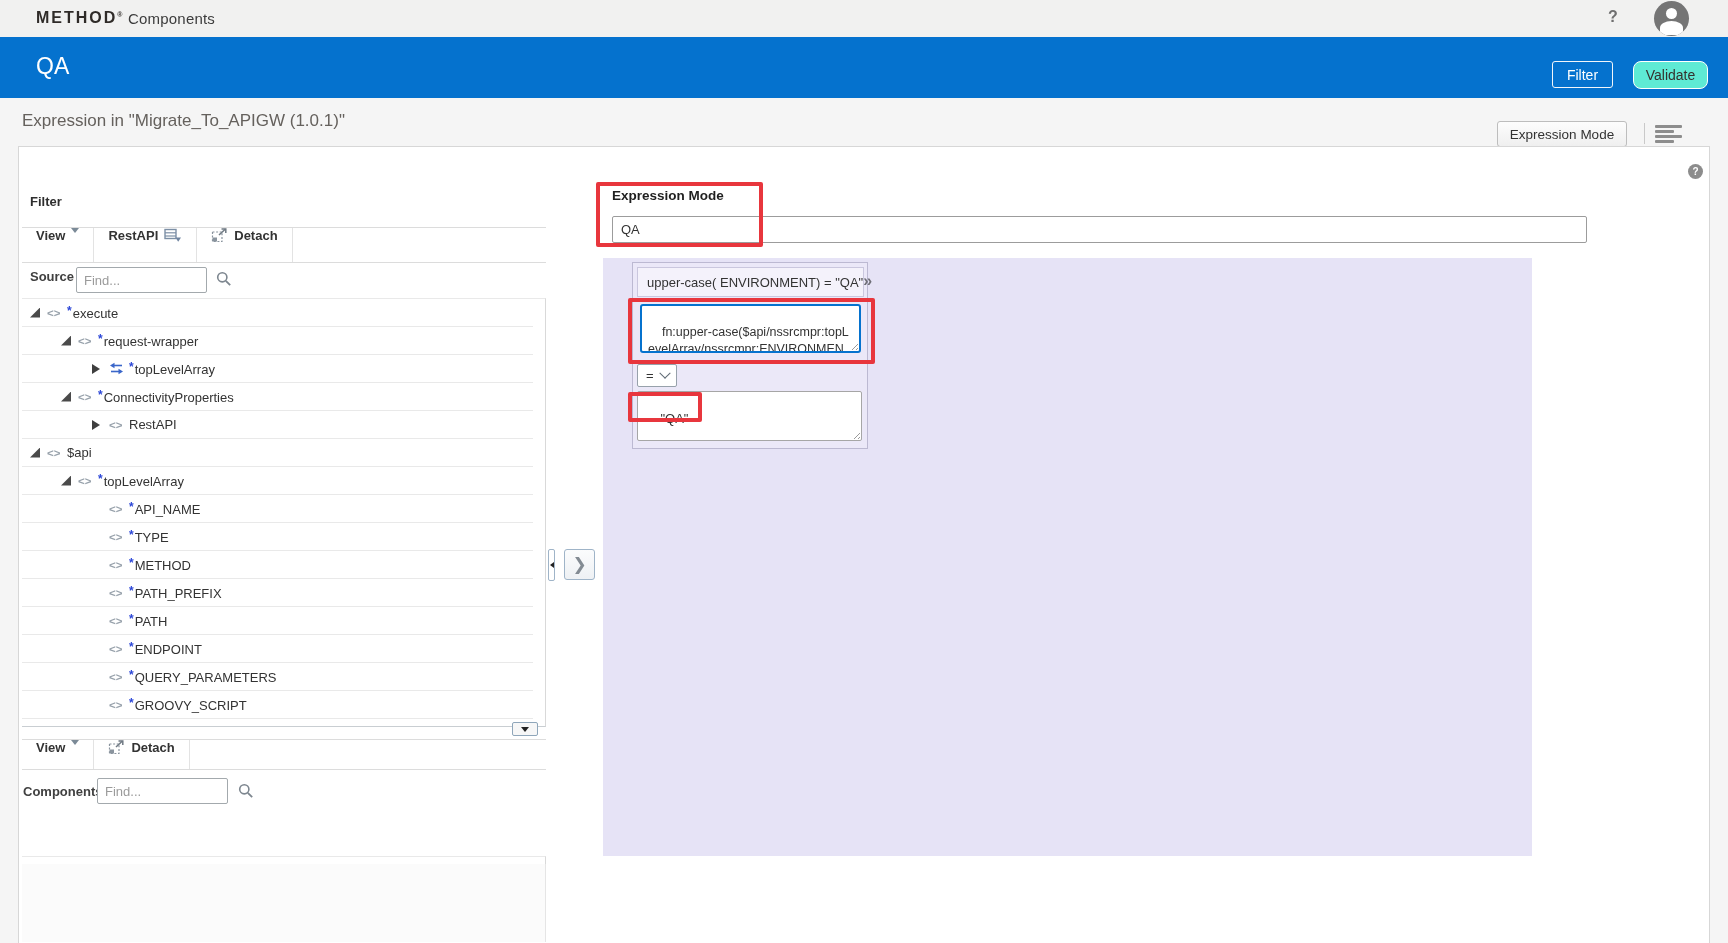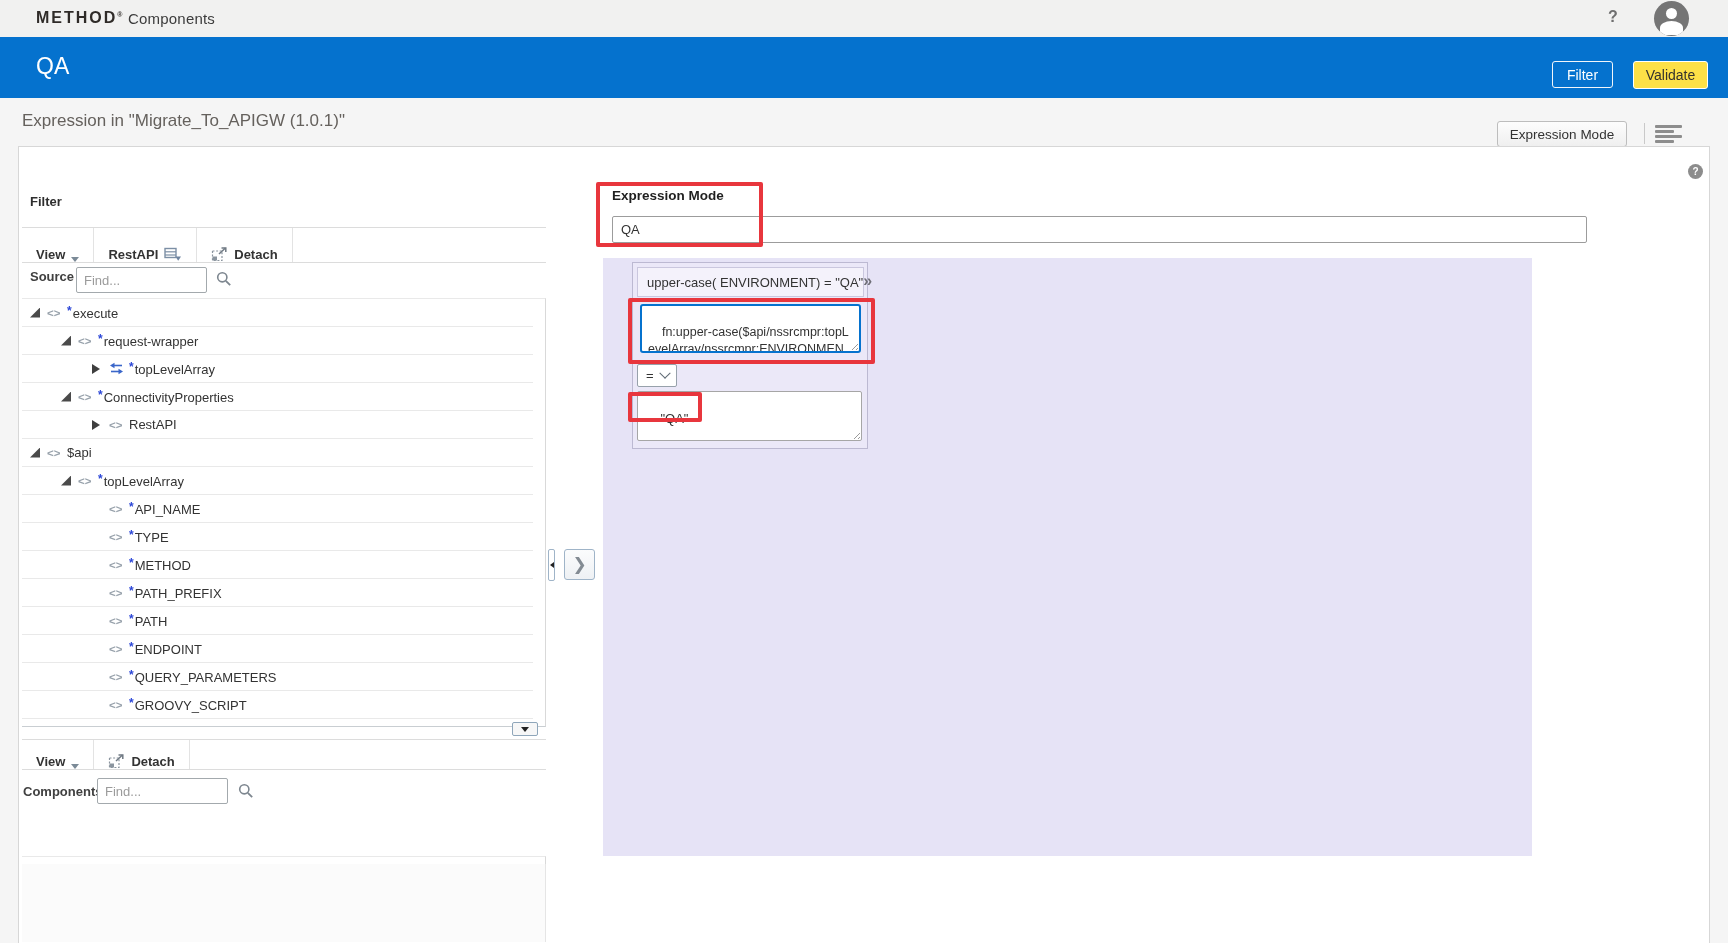--- a/index.html
+++ b/index.html
@@ -14,39 +14,39 @@
   .product { left:128px; top:10px; font-size:15px; color:#3c3c3c; letter-spacing:.2px; }
   .tb-help { left:1608px; top:8px; font-size:16px; font-weight:bold; color:#6f6f6f; cursor:pointer; }
   .avatar { left:1654px; top:1px; width:35px; height:35px; border-radius:50%; background:#757575; overflow:hidden; cursor:pointer; }
   .avatar .head { position:absolute; left:12px; top:7px; width:11px; height:11px; border-radius:50%; background:#fff; }
   .avatar .body { position:absolute; left:6px; top:20px; width:23px; height:14px; border-radius:50% 50% 0 0; background:#fff; }
 
   
   .bluebar { left:0; top:37px; width:1728px; height:61px; background:#0572ce; }
   .bluebar-title { left:36px; top:53px; font-size:23px; color:#fff; }
   .btn-close { left:1552px; top:61px; width:61px; height:27px; background:transparent; border:1px solid #f2f6fa; border-radius:3px; color:#fff; font-size:14px; font-family:inherit; cursor:pointer; }
-  .btn-validate { left:1633px; top:61px; width:75px; height:28px; background:#fde047; border:1px solid #fff; border-radius:3px; color:#35322e; font-size:14px; font-family:inherit; cursor:pointer; }
+  .btn-validate { left:1633px; top:61px; width:75px; height:28px; background:#5eead4; border:1px solid #fff; border-radius:8px; color:#35322e; font-size:14px; font-family:inherit; cursor:pointer; }
 
   
   .page-title { left:22px; top:111px; font-size:17px; color:#65615d; }
   .btn-mode { left:1497px; top:121px; width:130px; height:26px; background:linear-gradient(#fdfdfd,#efefef); border:1px solid #bdbdbd; border-radius:3px; font-size:13.5px; color:#333; font-family:inherit; cursor:pointer; }
   .mode-divider { left:1644px; top:123px; width:1px; height:21px; background:#c9c9c9; }
   .menu-icon { left:1655px; top:125px; width:27px; height:18px; cursor:pointer; }
   .menu-icon i { display:block; height:2.6px; background:#8d8d8d; margin-bottom:2.4px; border-radius:1px; }
 
   
   .card { left:18px; top:146px; width:1692px; height:797px; background:#fff; border:1px solid #d7d7d7; border-bottom:none; }
   .card-help { left:1688px; top:164px; width:15px; height:15px; border-radius:50%; background:#8c8c8c; color:#fff; font-size:10px; font-weight:bold; text-align:center; line-height:15px; cursor:pointer; }
 
   
   .inputs-title { left:30px; top:194px; font-size:13px; font-weight:bold; color:#2e2e2e; }
   .toolbar { left:22px; width:524px; display:flex; align-items:stretch; border-top:1px solid #dcdcdc; border-bottom:1px solid #dcdcdc; background:#fff; }
   .toolbar1 { top:227px; height:36px; }
   .toolbar2 { top:739px; height:31px; }
-  .tb-item { display:flex; align-items:flex-end; gap:6px; padding:0 14px; font-size:13px; font-weight:bold; color:#333; border-right:1px solid #e3e3e3; cursor:pointer; background:#fff; border-top:none; border-bottom:none; border-left:none; font-family:inherit; }
+  .tb-item { display:flex; align-items:flex-start; gap:6px; padding:0 14px; font-size:13px; font-weight:bold; color:#333; border-right:1px solid #e3e3e3; cursor:pointer; background:#fff; border-top:none; border-bottom:none; border-left:none; font-family:inherit; }
   .caret-down { width:0; height:0; border-left:4px solid transparent; border-right:4px solid transparent; border-top:5px solid #7b8a97; }
   .find-row-label { font-size:13px; font-weight:bold; color:#404040; }
   .find-input { height:26px; border:1px solid #a3a9ad; border-radius:2px; padding:0 7px; font-size:13px; font-family:inherit; color:#333; width:131px; background:#fff; }
   .find-input::placeholder { color:#9b9b9b; }
 
   
   .tree { left:22px; width:524px; background:#fff; overflow:hidden; border-right:1px solid #d9d9d9; }
   .tree1 { top:298px; height:429px; border-top:1px solid #e9e9e9; border-bottom:1px solid #c9ced2; }
   .tree2 { top:808px; height:56px; border-top:1px solid #e9e9e9;margin-top:48px; }
   .tree-row { height:28px; display:flex; align-items:center; border-bottom:1px solid #e9e9e9; cursor:pointer; background:#fff; margin-right:12px; }

